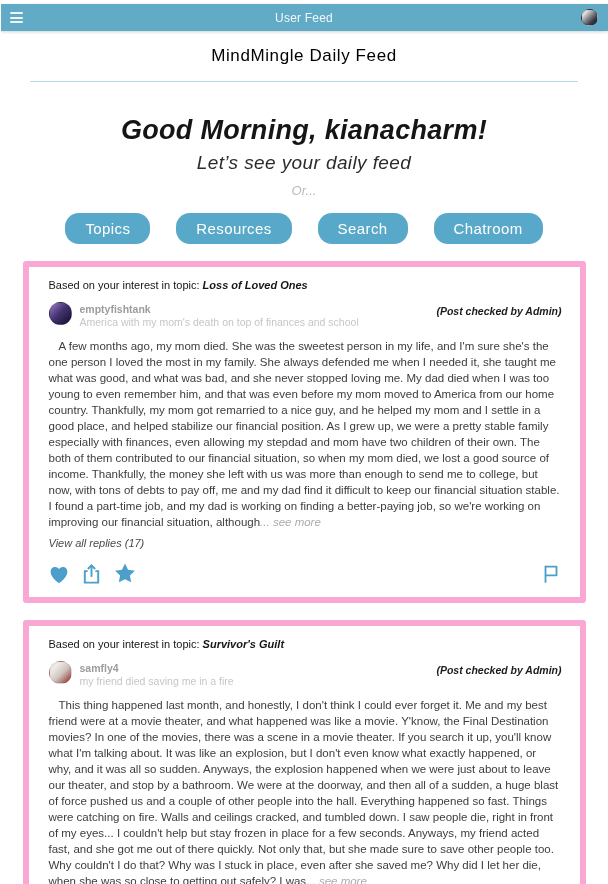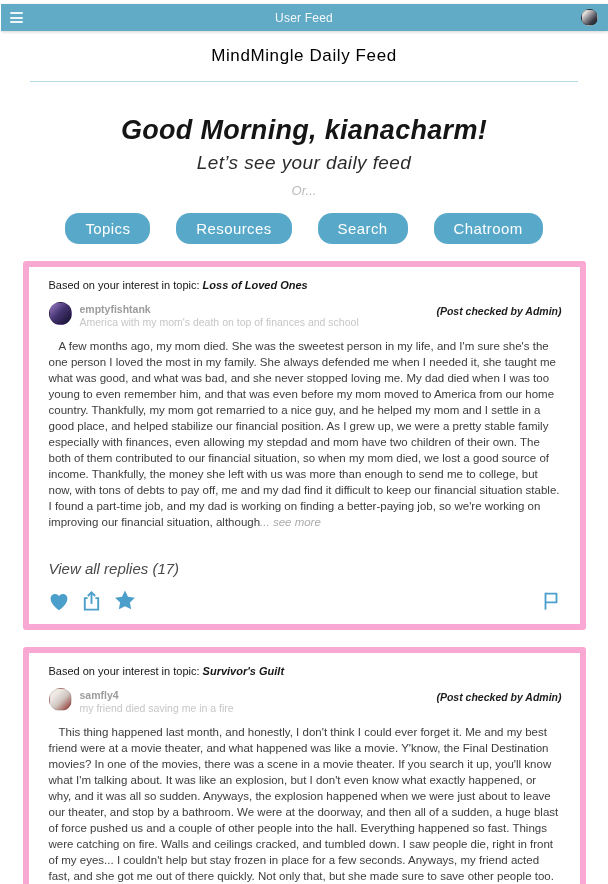--- a/index.html
+++ b/index.html
@@ -147,23 +147,23 @@
   .post-body {
     margin-top: 10px;
     padding: 0 2px;
     font-size: 11.5px;
     line-height: 16px;
     color: #3d3d3d;
     text-indent: 10px;
   }
   .see-more { font-style: italic; color: #ababab; }
   .replies {
-    margin-top: 30px;
+    margin-top: 7px;
     margin-left: 2px;
-    font-size: 15px;
+    font-size: 11px;
     font-style: italic;
     color: #4a4a4a;
     cursor: pointer;
     display: inline-block;
   }
   .actions {
     margin-top: 10px;
     display: flex;
     align-items: center;
     gap: 9px;

